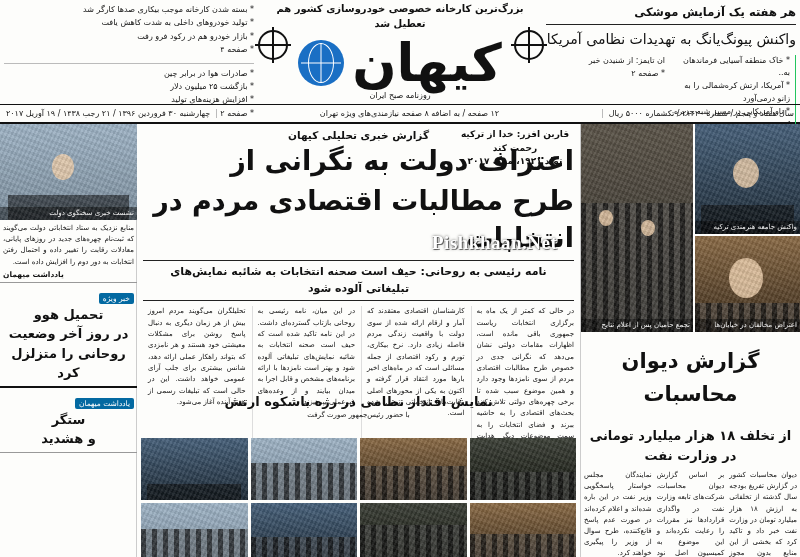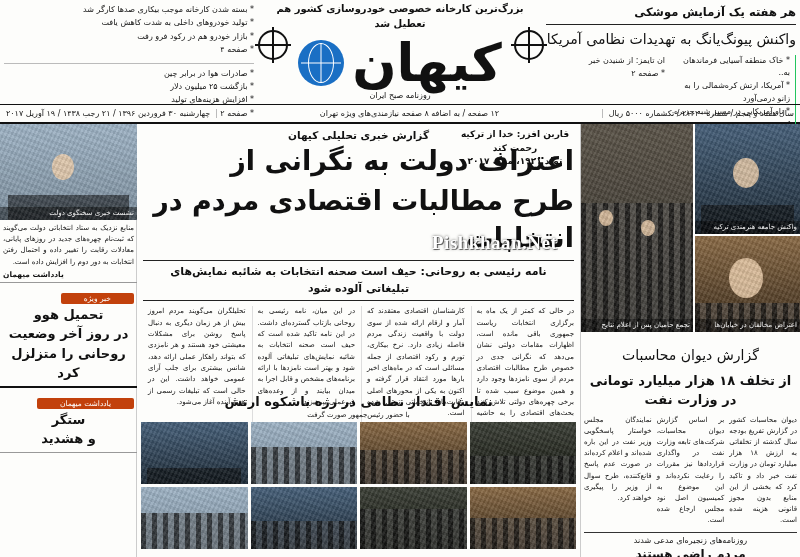--- a/index.html
+++ b/index.html
@@ -103,21 +103,21 @@
   .r-cap{
     position:absolute;left:0;right:0;bottom:0;
     background:rgba(0,0,0,.45);color:#fff;font-size:7px;padding:2px 3px;line-height:1.3;
   }
   .r-side-text{
     position:absolute;left:0;top:214px;width:219px;
   }
 
   .r-bottom{position:absolute;left:0;right:0;top:216px;height:219px;padding:3px;box-sizing:border-box;}
   .r-hl{
-    font-size:14px;font-weight:normal;line-height:1.55;text-align:center;margin:2px 0 4px;
+    font-size:21px;font-weight:bold;line-height:1.55;text-align:center;margin:2px 0 16px;
   }
   .r-hl2{font-size:13px;font-weight:bold;line-height:1.5;text-align:center;margin-bottom:5px;}
   .r-body3{display:flex;gap:5px;font-size:7px;line-height:1.6;text-align:justify;}
   .r-body3 > div{flex:1;}
   .r-subbox{
     margin-top:5px;border-top:1px solid #333;padding-top:3px;text-align:center;
   }
   .r-subbox .t1{font-size:8px;}
   .r-subbox .t2{font-size:12px;font-weight:bold;margin-top:2px;}
 
@@ -130,32 +130,32 @@
   .m-sub{
     text-align:center;font-size:11px;font-weight:bold;line-height:1.5;
     border-top:1px solid #222;border-bottom:1px solid #222;padding:3px 4px;margin:2px 6px 5px;
   }
   .m-cols{display:flex;gap:6px;padding:0 6px;font-size:7px;line-height:1.62;text-align:justify;}
   .m-cols > div{flex:1;border-left:1px solid #ddd;padding-left:5px;}
   .m-cols > div:last-child{border-left:none;}
 
   .m-army{position:absolute;left:0;right:0;bottom:0;height:168px;}
   .m-army-title{text-align:center;font-size:13px;font-weight:bold;padding:3px 0 2px;}
-  .m-army-cap{text-align:center;font-size:7px;padding-bottom:3px;}
+  .m-army-cap{text-align:center;font-size:7px;padding-bottom:19px;}
   .m-grid{display:grid;grid-template-columns:repeat(4,1fr);grid-template-rows:62px 62px;gap:3px;padding:0 4px;}
   .m-cell{position:relative;overflow:hidden;}
 
   
   .l-photo{position:relative;height:96px;}
   .l-block{padding:3px;box-sizing:border-box;border-bottom:1px solid #999;}
   .l-side{font-size:7px;line-height:1.6;text-align:justify;}
   .l-more{font-size:7.5px;text-align:left;font-weight:bold;margin-top:2px;}
   .l-badge{
-    display:inline-block;background:#c2410c;color:#fff;font-size:7.5px;
-    padding:1px 23px;border-radius:2px;margin-bottom:0;
+    display:inline-block;background:#0369a1;color:#fff;font-size:7.5px;
+    padding:1px 4px;border-radius:2px;margin-bottom:0;
   }
   .l-hl{font-size:13px;font-weight:bold;line-height:1.5;text-align:center;}
 
   
   .watermark{
     position:absolute;left:432px;top:234px;
     font-size:19px;font-weight:bold;color:#ffffff;
     text-shadow:0 0 3px rgba(0,0,0,.65), 1px 1px 0 rgba(0,0,0,.5);
     font-family:"Liberation Serif",serif;letter-spacing:.5px;
     transform:translateY(-2px);

